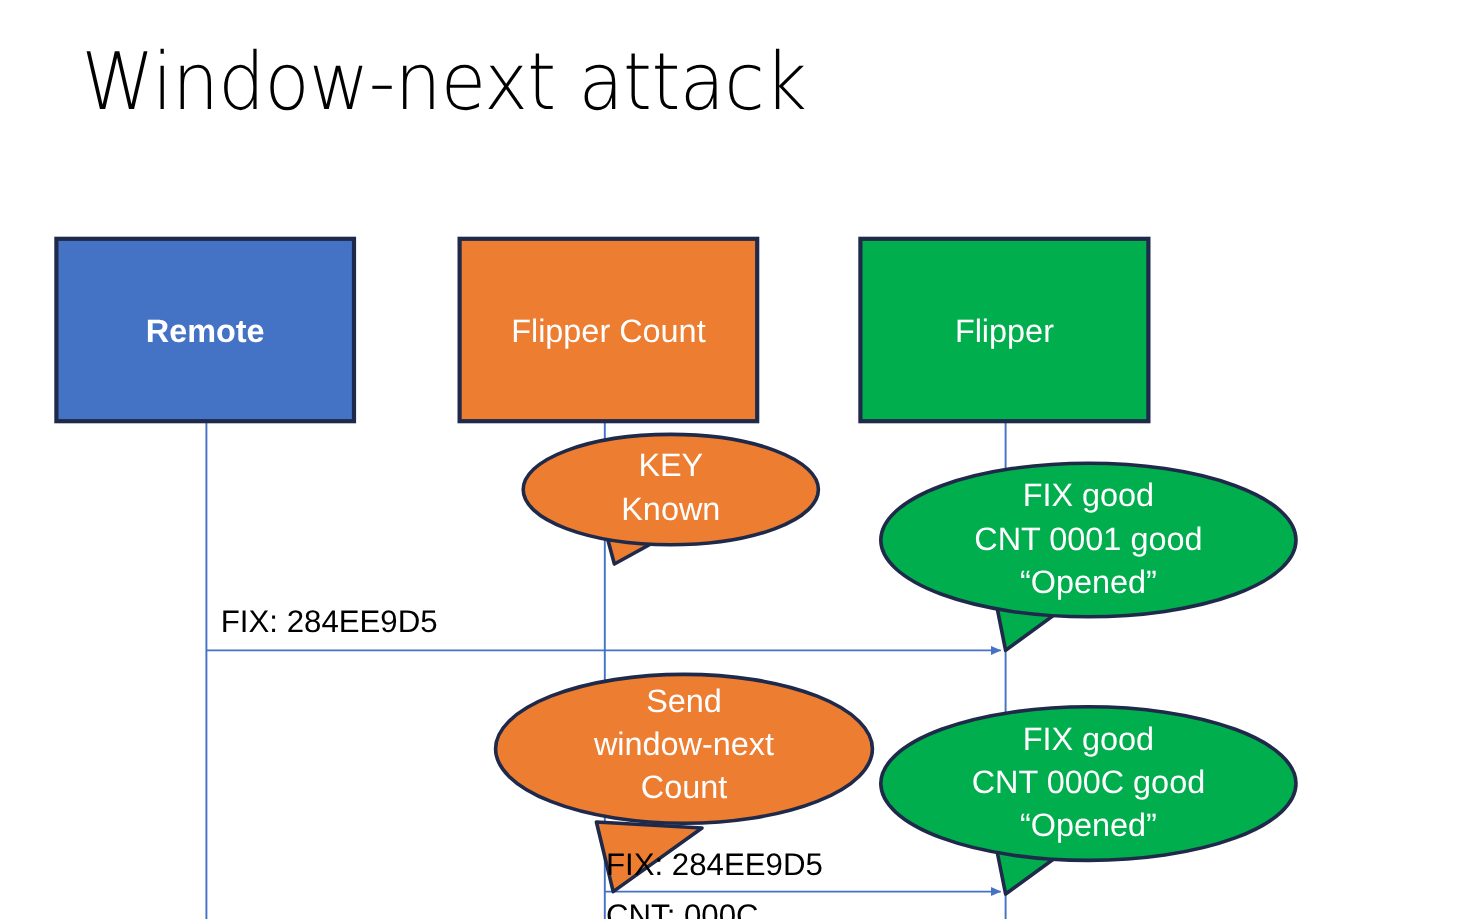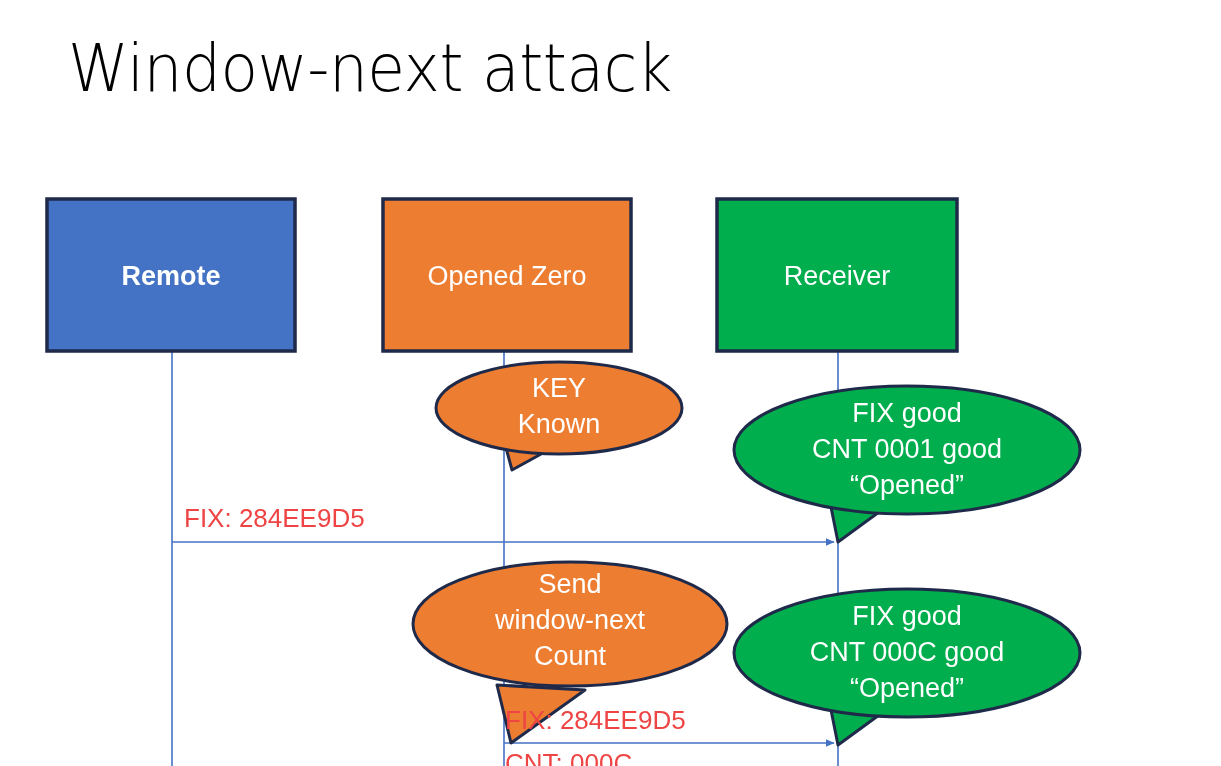--- a/index.html
+++ b/index.html
@@ -65,21 +65,21 @@
     color: #ffffff;
     font-size: 27px;
     font-weight: 400;
     text-align: center;
     line-height: 1.33;
     font-family: "Liberation Sans", sans-serif;
   }
 
   .msg-label {
     position: absolute;
-    color: #ef4444;
+    color: #000000;
     font-size: 26px;
     font-weight: 400;
     white-space: nowrap;
     font-family: "Liberation Sans", sans-serif;
   }
 </style>
 </head>
 <body>
 
 <div id="slide">
@@ -113,23 +113,23 @@
 
     <path d="M 497,655 L 585,660 L 511,713 Z" fill="#ED7D31" stroke="#1F2A4A" stroke-width="3" stroke-linejoin="round"></path>
     <ellipse cx="570" cy="594" rx="157" ry="62" fill="#ED7D31" stroke="#1F2A4A" stroke-width="3"></ellipse>
 
     <path d="M 826,655 L 912,661 L 838,715 Z" fill="#00AE4D" stroke="#1F2A4A" stroke-width="3" stroke-linejoin="round"></path>
     <ellipse cx="907" cy="623" rx="173" ry="64" fill="#00AE4D" stroke="#1F2A4A" stroke-width="3"></ellipse>
   </svg>
 
   <div class="lane-label" style="left:47px; top:231px; width:248px;font-weight:bold;">Remote</div>
 
-  <div class="lane-label" style="left:383px; top:231px; width:248px;">Opened Zero</div>
+  <div class="lane-label" style="left:383px; top:231px; width:248px;">Flipper Count</div>
 
-  <div class="lane-label" style="left:717px; top:231px; width:240px;">Receiver</div>
+  <div class="lane-label" style="left:717px; top:231px; width:240px;">Flipper</div>
 
   <div class="bubble-text" style="left:436px; top:341px; width:246px;">
     <div>KEY</div>
     <div>Known</div>
   </div>
 
   <div class="bubble-text" style="left:734px; top:366px; width:346px;">
     <div>FIX good</div>
     <div>CNT 0001 good</div>
     <div>“Opened”</div>

